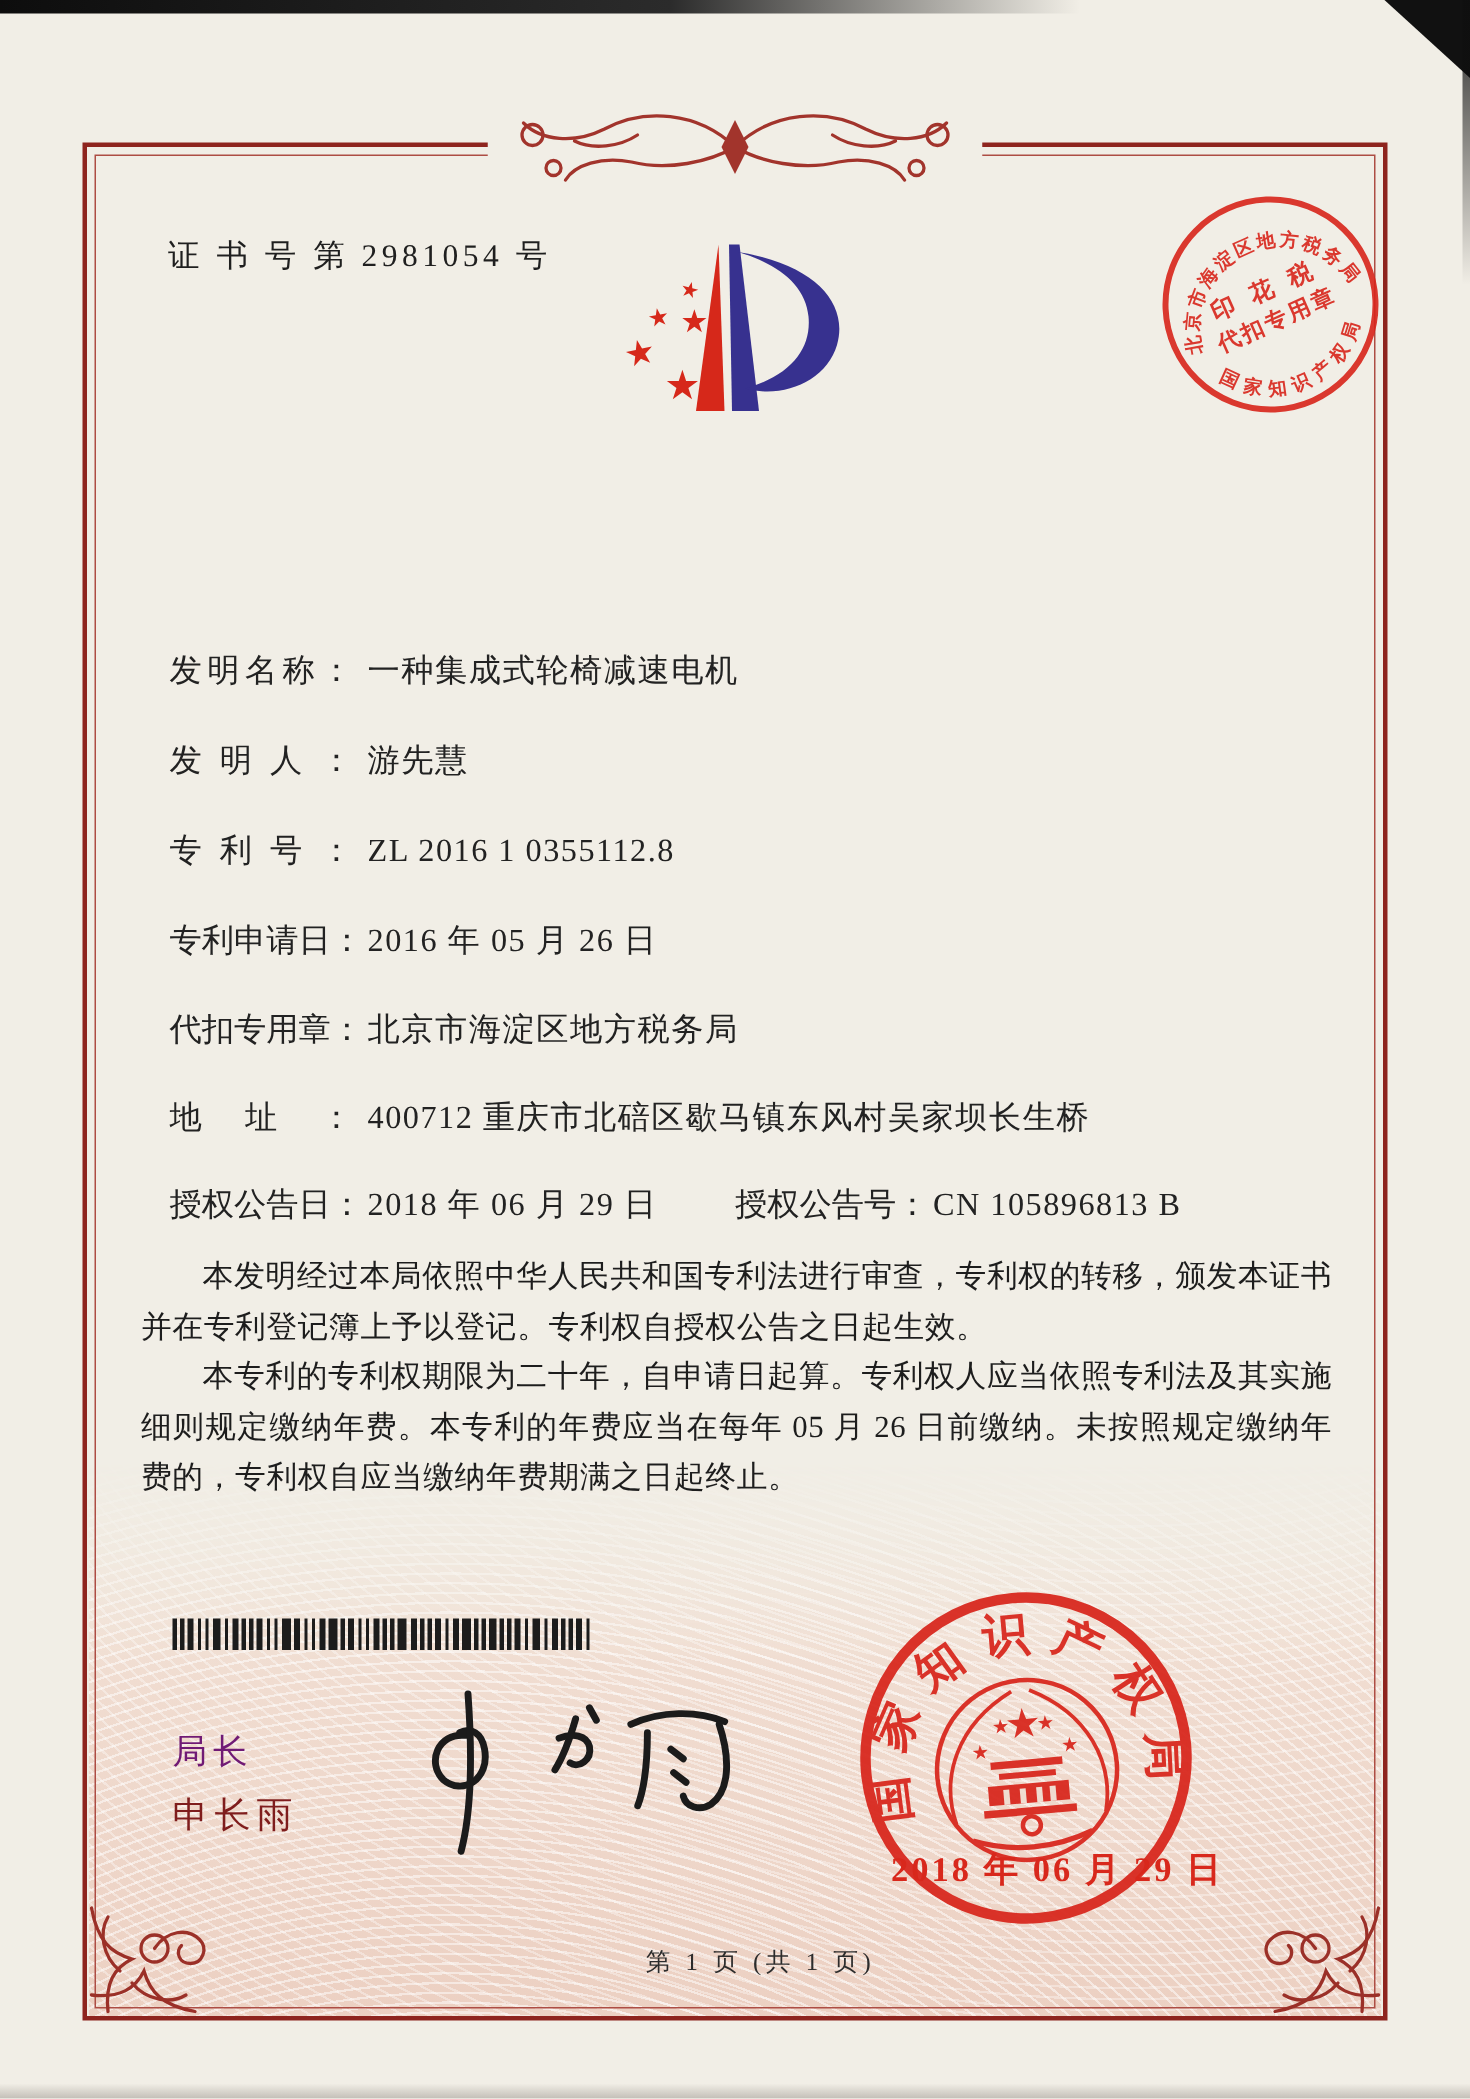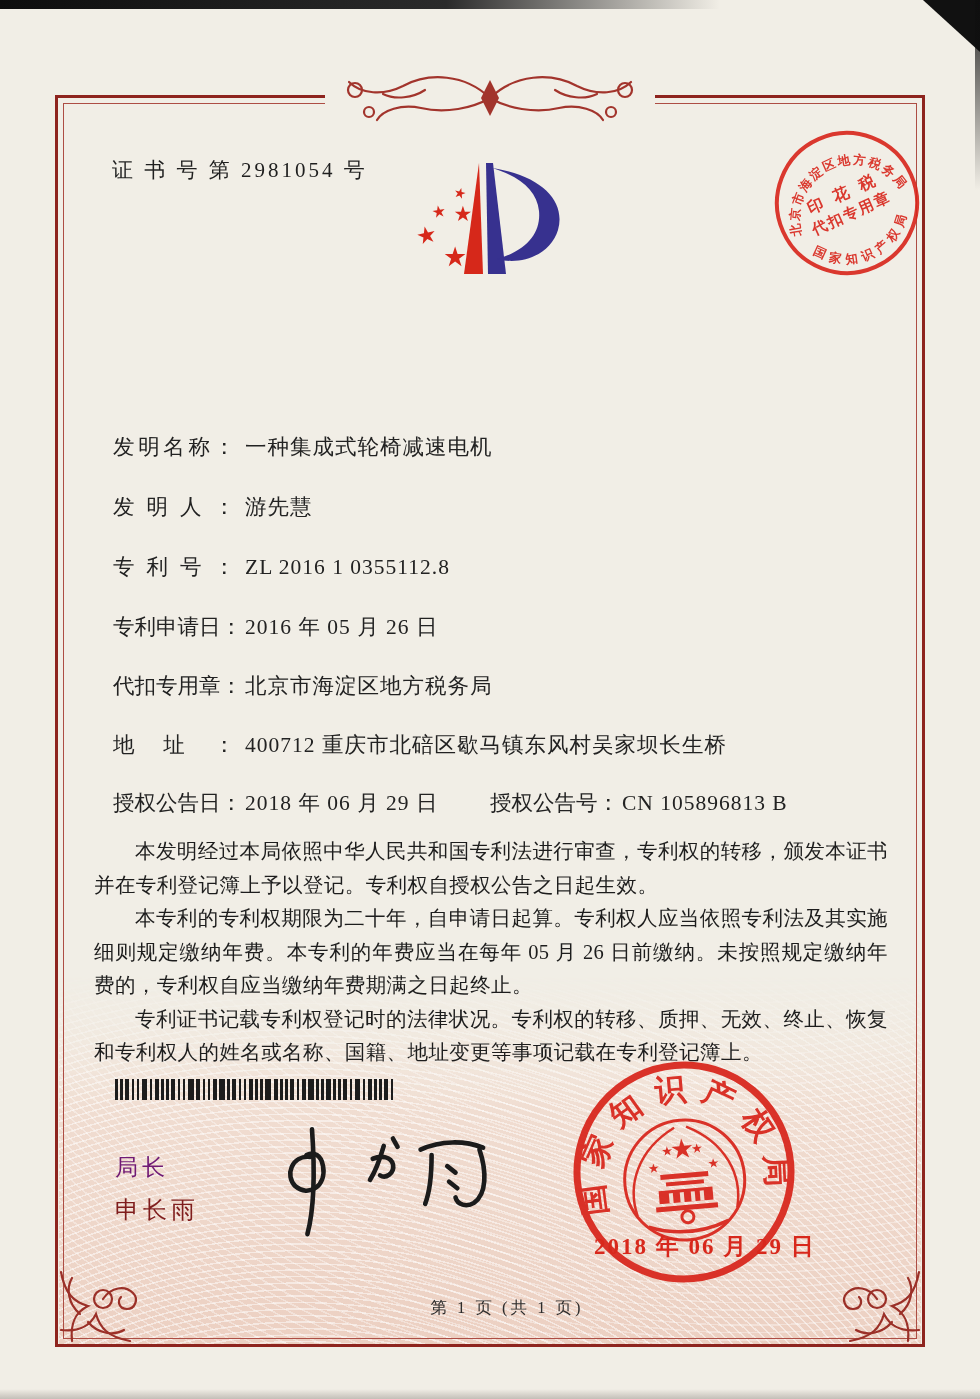--- a/index.html
+++ b/index.html
@@ -146,21 +146,20 @@
     <div class="frow" style="top:730px"><span class="flabel">地址：</span><span class="fvalue">400712 重庆市北碚区歇马镇东风村吴家坝长生桥</span></div>
     <div class="frow" style="top:788px">
       <span class="flabel">授权公告日：</span><span class="fvalue">2018 年 06 月 29 日</span>
       <span class="frow2"><span class="flabel">授权公告号：</span><span class="fvalue">CN 105896813 B</span></span>
     </div>
   </div>
 
   <div class="paras">
     <p>本发明经过本局依照中华人民共和国专利法进行审查，专利权的转移，颁发本证书并在专利登记簿上予以登记。专利权自授权公告之日起生效。</p>
     <p>本专利的专利权期限为二十年，自申请日起算。专利权人应当依照专利法及其实施细则规定缴纳年费。本专利的年费应当在每年 05 月 26 日前缴纳。未按照规定缴纳年费的，专利权自应当缴纳年费期满之日起终止。</p>
-    <p>专利证书记载专利权登记时的法律状况。专利权的转移、质押、无效、终止、恢复和专利权人的姓名或名称、国籍、地址变更等事项记载在专利登记簿上。</p>
   </div>
 
   <div class="barcode">
       <i style="width: 2.6px; margin-right: 2.4px;"></i>
       <i style="width: 2.6px; margin-right: 2.4px;"></i>
       <i style="width: 4.2px; margin-right: 2.4px;"></i>
       <i style="width: 2.6px; margin-right: 2.4px;"></i>
       <i style="width: 2.6px; margin-right: 2.4px;"></i>
       <i style="width: 5.8px; margin-right: 2.4px;"></i>
       <i style="width: 2.6px; margin-right: 2.4px;"></i>

